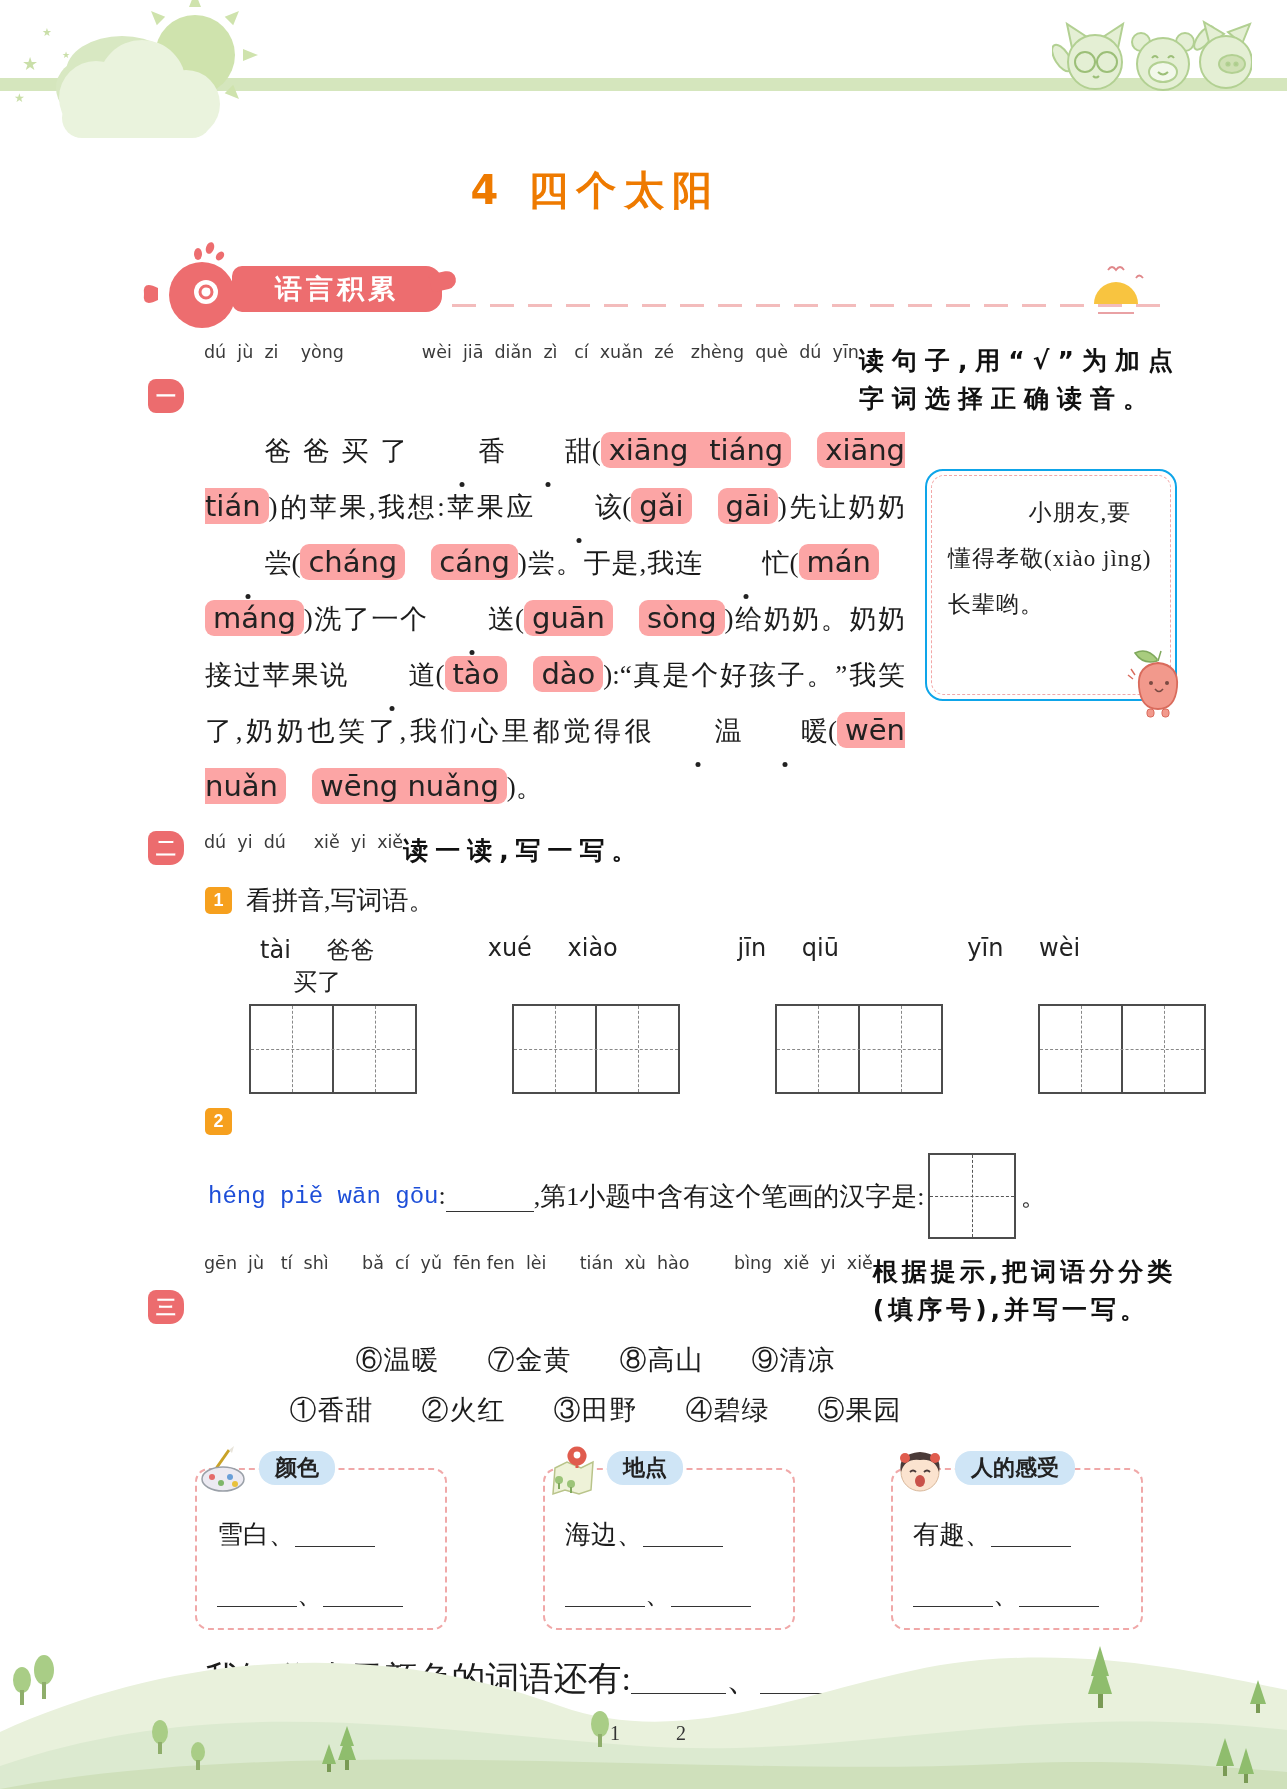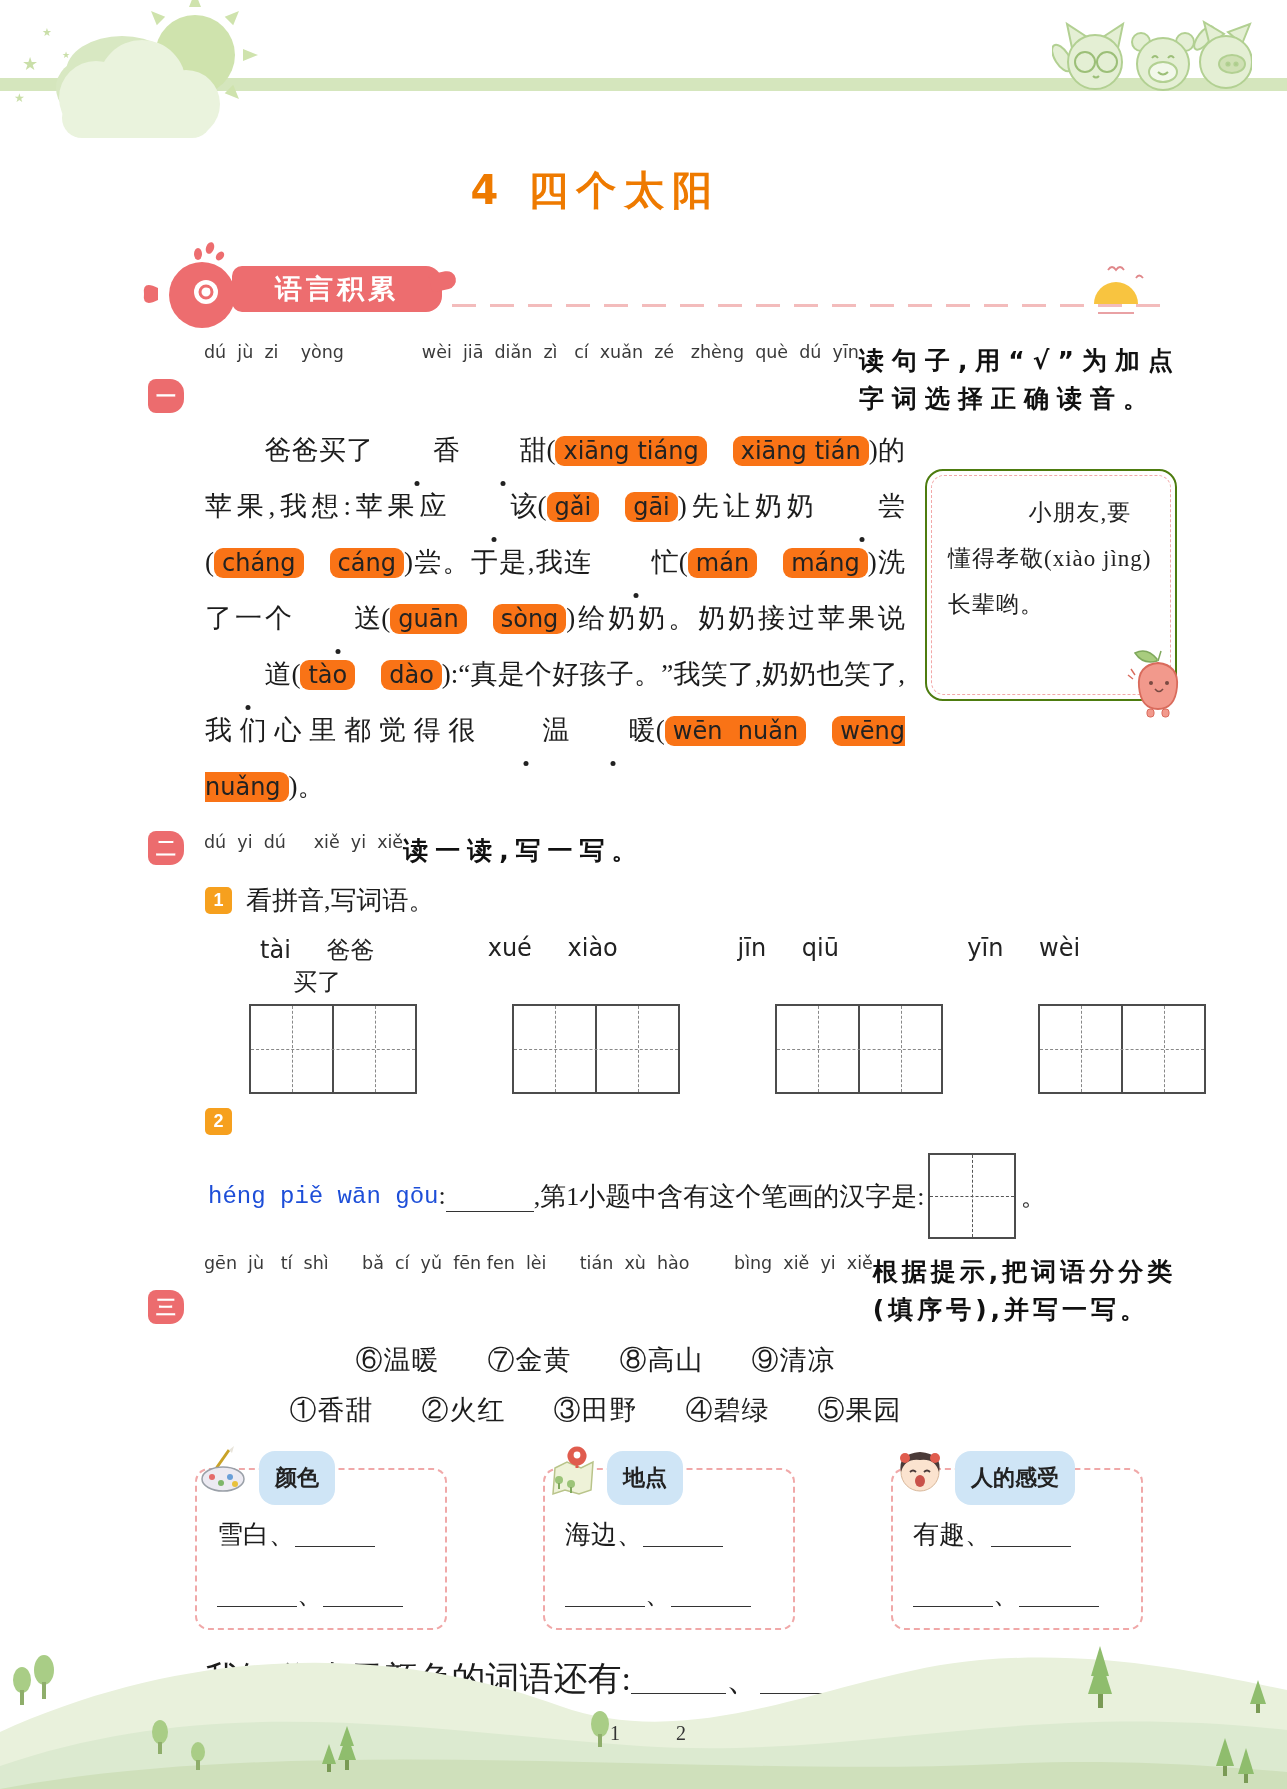--- a/index.html
+++ b/index.html
@@ -44,29 +44,29 @@
 
   .sub-head{display:flex;align-items:center;padding-left:205px;margin:14px 0 8px 0;}
   .subnum{flex:0 0 auto;width:27px;height:27px;background:#f6a01e;color:#fff;border-radius:5px;
           display:flex;align-items:center;justify-content:center;
           font-family:"Liberation Sans",sans-serif;font-weight:bold;font-size:18px;margin-right:14px;}
   .sub-label{font-size:26px;}
 
   
   .q1-body{display:flex;padding-left:205px;margin-top:4px;}
   .para{width:700px;font-size:27px;line-height:55px;text-align:justify;text-indent:2.2em;}
-  .para .opt{background:#f97316;border-radius:9px;padding:1px 8px;
-             font-family:"DejaVu Sans",sans-serif;font-size:24px;color:#222;}
+  .para .opt{background:#fca5a5;border-radius:9px;padding:1px 8px;
+             font-family:"DejaVu Sans",sans-serif;font-size:29px;color:#222;}
   .para .gap{display:inline-block;width:26px;}
   .dotchar{position:relative;display:inline-block;}
   .dotchar::after{content:'';position:absolute;left:50%;bottom:-8px;width:5px;height:5px;
                   background:#222;border-radius:50%;transform:translateX(-50%);}
 
   .tip-box{position:relative;width:248px;margin-left:20px;margin-top:46px;height:228px;
-           border:2px solid #4d7c0f;border-radius:18px;flex:0 0 auto;}
+           border:2px solid #0ea5e9;border-radius:18px;flex:0 0 auto;}
   .tip-inner{position:absolute;inset:4px;border:1.5px dashed #f2a8a8;border-radius:13px;
              padding:14px 16px 0 16px;font-size:23px;line-height:2.0;letter-spacing:1px;
              text-indent:3.5em;color:#222;}
   .tip-peach{position:absolute;right:-14px;bottom:-22px;}
 
   
   .pinyin-grid-row{display:flex;padding-left:249px;margin:16px 0 6px 0;}
   .grid-pinyin{width:166px;margin-right:99px;text-align:center;
                font-family:"DejaVu Sans",sans-serif;font-size:24px;color:#222;word-spacing:28px;}
   .grids-row{display:flex;padding-left:249px;margin-bottom:6px;}
@@ -83,21 +83,21 @@
   .q2s2-line{display:flex;align-items:center;padding-left:208px;margin:18px 0 10px 0;font-size:26px;}
   .q2s2-pinyin{font-family:Liberation Mono, monospace;font-size:24px;color:#1d4ed8;}
   .blank{display:inline-block;width:88px;height:30px;border-bottom:1.7px solid #333;vertical-align:-4px;}
   .blank.w95{width:95px;}
 
   
   .words-row{display:flex;justify-content:center;font-size:27px;letter-spacing:1px;margin:14px 0 0 0;}
   .words-row .w{margin:0 24px;}
   .boxes-row{display:flex;padding-left:195px;margin:40px 0 0 0;}
   .cat-box{position:relative;width:248px;height:158px;border:2px dashed #f0a8a8;border-radius:14px;margin-right:96px;}
-  .cat-label{position:absolute;top:-19px;left:62px;background:#cfe5f6;border-radius:16px;padding:12px 16px;
+  .cat-label{position:absolute;top:-19px;left:62px;background:#cfe5f6;border-radius:16px;padding:2px 16px;
              font-family:"DejaVu Sans","Liberation Sans",sans-serif;font-weight:bold;font-size:22px;color:#222;white-space:nowrap;z-index:2;}
   .cat-icon{position:absolute;top:-24px;left:2px;z-index:2;}
   .cat-line1{position:absolute;top:46px;left:20px;font-size:26px;}
   .cat-line2{position:absolute;bottom:16px;left:20px;font-size:26px;}
   .cat-box .blank{width:80px;}
   .know-line{padding-left:205px;margin-top:26px;font-size:34px;}
 
   
   .hills{position:absolute;left:0;bottom:0;}
   .page-num{position:absolute;bottom:44px;font-family:"Liberation Serif",serif;font-size:20px;color:#333;}

